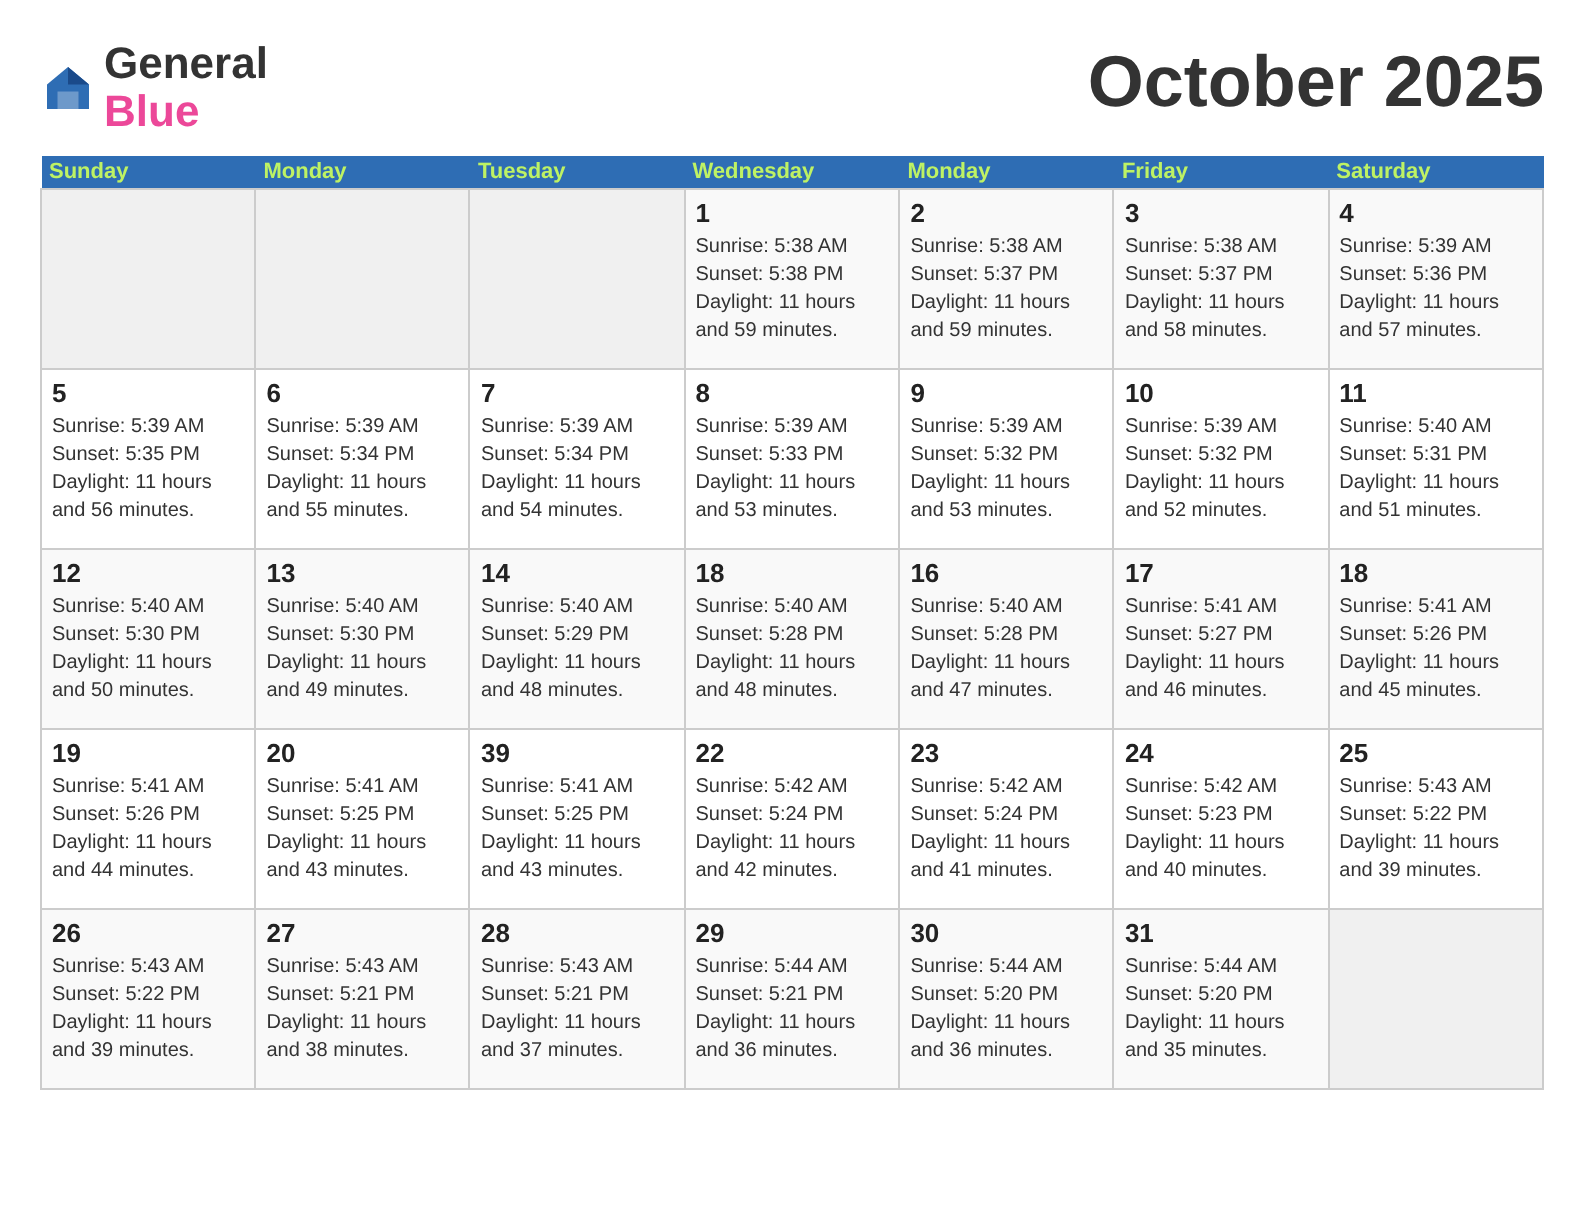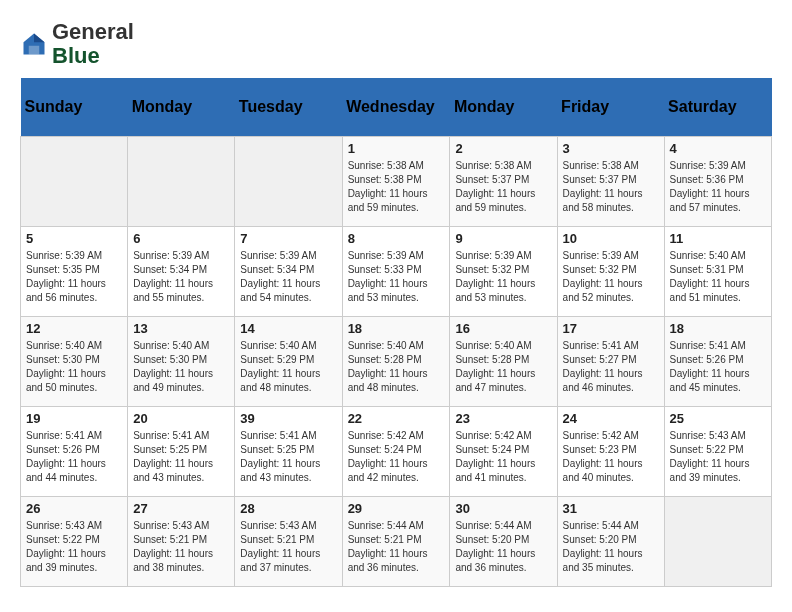--- a/index.html
+++ b/index.html
@@ -19,21 +19,21 @@
     .logo {
       display: flex;
       align-items: center;
     }
     .logo-text {
       font-size: 22px;
       font-weight: bold;
       line-height: 1.1;
     }
     .logo-general { color: #333; margin-top: 40px; }
-    .logo-blue { color: #14532d; }
+    .logo-blue { color: #ec4899; }
     .logo-icon {
       width: 28px;
       height: 28px;
       margin-right: 4px;
     }
     .title-block {
       text-align: right;
     }
     .month-title {
       font-size: 36px;
@@ -44,24 +44,24 @@
       font-size: 16px;
       color: #555;
     }
     table {
       width: 100%;
       border-collapse: collapse;
       font-size: 11px;
     }
     thead th {
       background-color: #2e6db4;
-      color: #000000;
-      padding: 20px 4px;
+      color: #bef264;
+      padding: 2px 4px;
       text-align: left;
-      font-size: 16px;
+      font-size: 11px;
       font-weight: bold;
     }
     tbody tr {
       vertical-align: top;
     }
     tbody td {
       border: 1px solid #ccc;
       padding: 4px 5px;
       height: 90px;
       width: 108px;
@@ -95,20 +95,21 @@
       <polygon points="16,4 28,14 28,28 4,28 4,14" fill="#2e6db4"></polygon>
       <polygon points="16,4 28,14 16,14" fill="#1a4a8a"></polygon>
       <rect x="10" y="18" width="12" height="10" fill="#fff" opacity="0.3"></rect>
     </svg>
     <div class="logo-text">
       <span class="logo-general">General</span><br>
       <span class="logo-blue">Blue</span>
     </div>
   </div>
   <div class="title-block">
+    <div class="month-title">October 2025</div>
   </div>
 </div>
 
 <table>
   <thead>
     <tr>
       <th>Sunday</th>
       <th>Monday</th>
       <th>Tuesday</th>
       <th>Wednesday</th>

